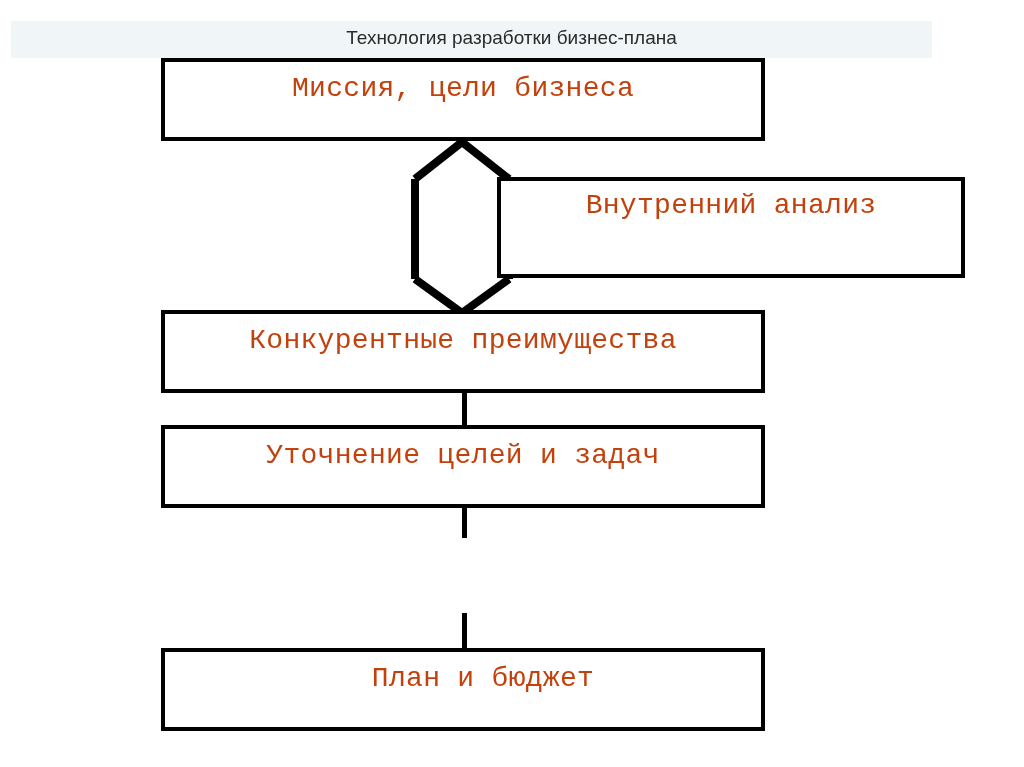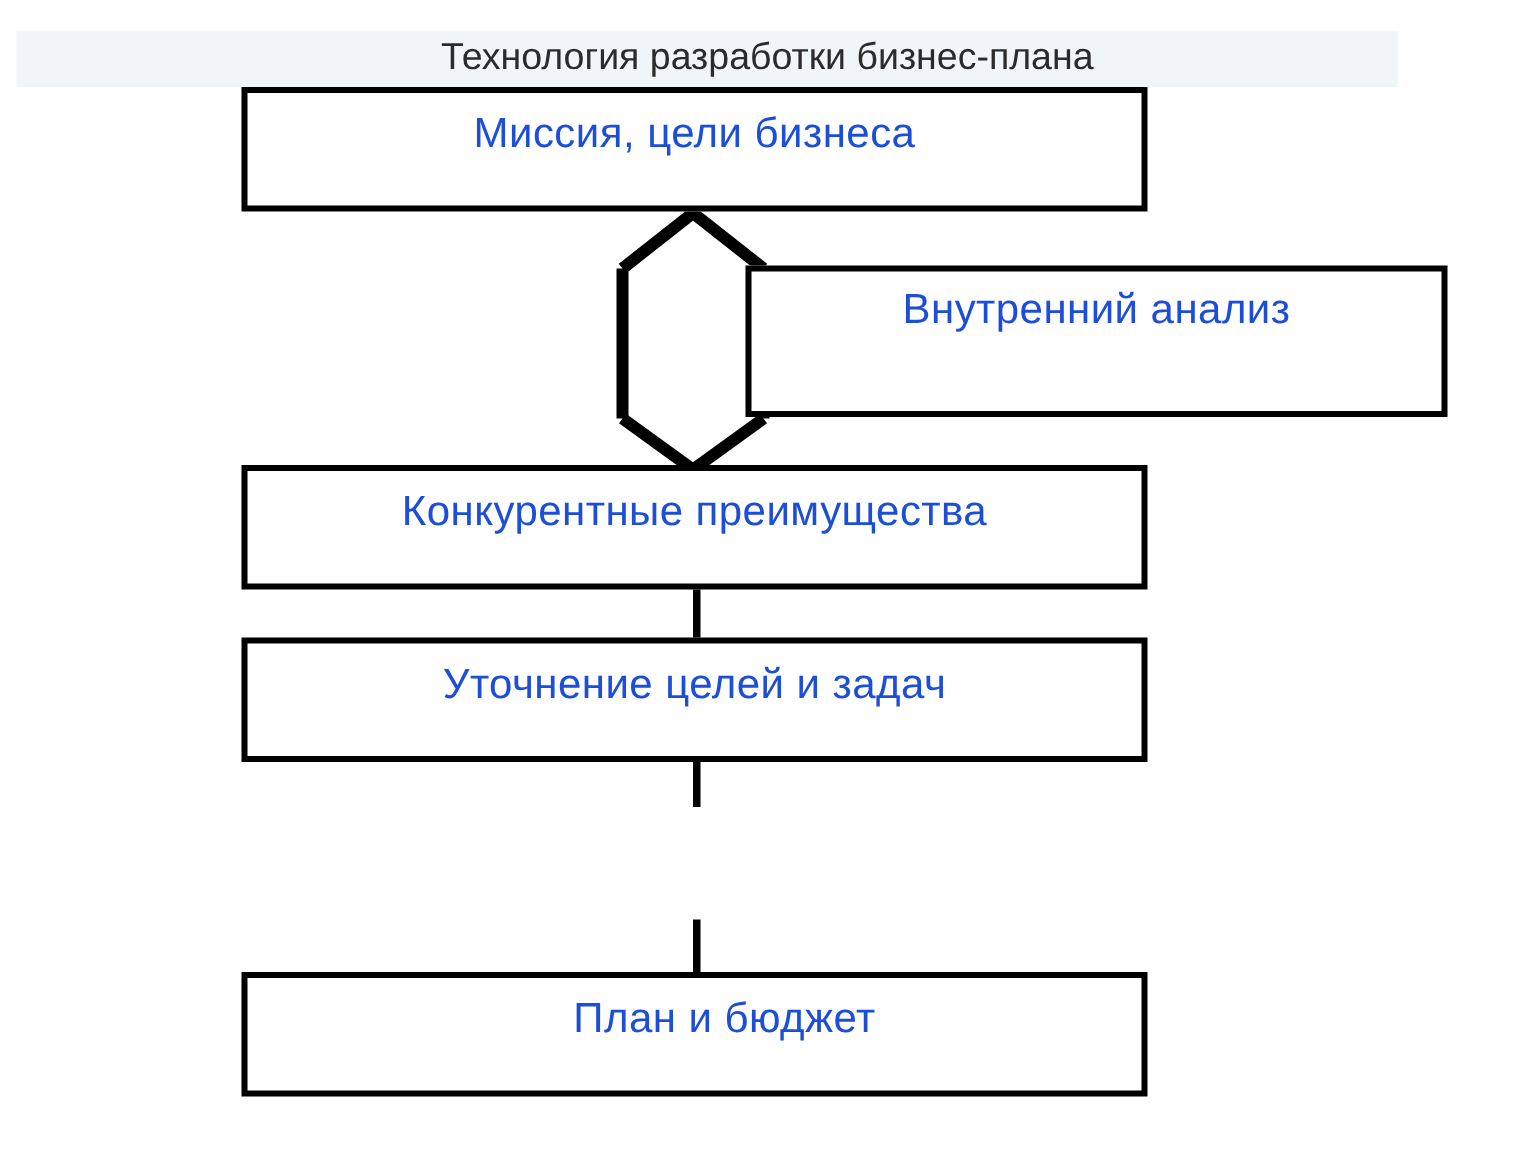--- a/index.html
+++ b/index.html
@@ -28,41 +28,41 @@
   }
   .title-text {
     position: absolute;
     left: 11px;
     top: 22px;
     width: 1001px;
     height: 32px;
     line-height: 32px;
     text-align: center;
     font-family: "Liberation Sans", sans-serif;
-    font-size: 25px;
+    font-size: 19px;
     color: #2b2b2b;
     white-space: nowrap;
   }
   
   .node {
     position: absolute;
     box-sizing: border-box;
     border: 4px solid #000000;
     background: #ffffff;
     z-index: 3;
   }
   .node .label {
     position: absolute;
     left: 0;
     right: 0;
     text-align: center;
-    font-family: Liberation Sans, sans-serif;
+    font-family: Liberation Mono, monospace;
     font-size: 28px;
     line-height: 42px;
-    color: #1d4ed8;
+    color: #c2410c;
     white-space: pre;
     letter-spacing: 0.3px;
   }
   
   #node-mission      { left: 161px; top: 58px;  width: 604px; height: 83px; }
   #node-mission .label      { top: 6px; }
 
   #node-external     { left: 3px;   top: 177px; width: 422px; height: 101px; }
   #node-external .label     { top: 4px; }
 

